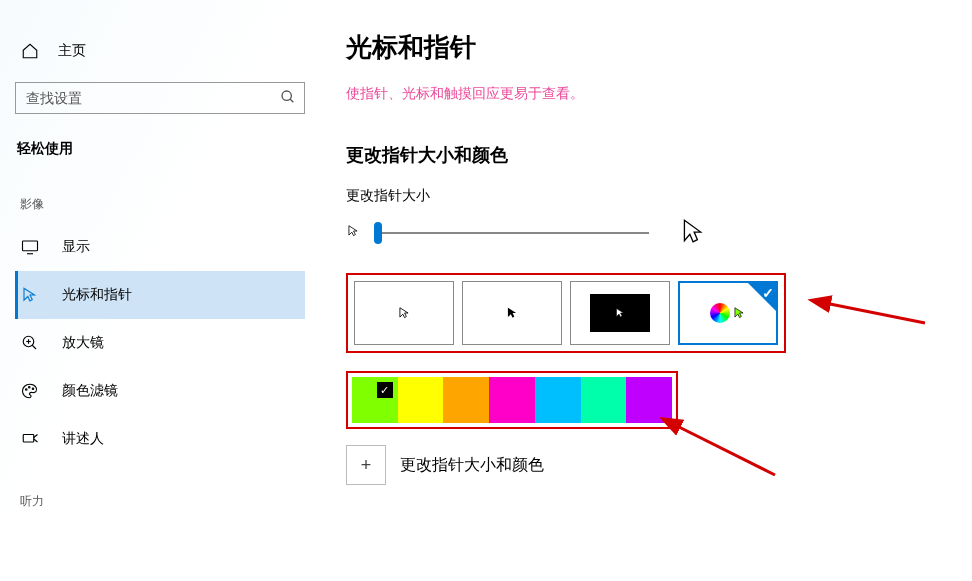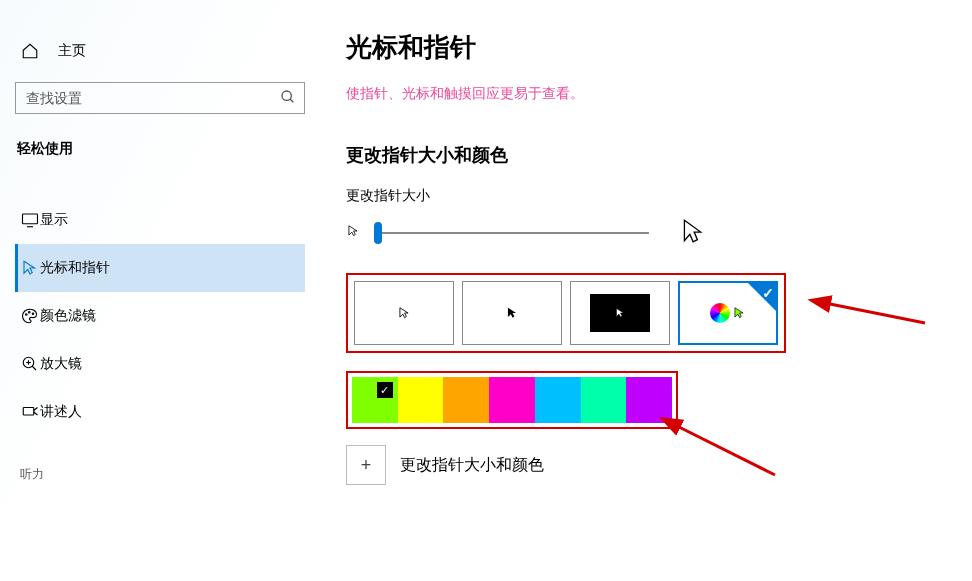--- a/index.html
+++ b/index.html
@@ -7,21 +7,21 @@
     .sidebar { width: 320px; padding: 42px 15px 0 15px; background: linear-gradient(to bottom right, #f7fbfd 0%, #ffffff 50%); }
     .home-row { display: flex; align-items: center; gap: 18px; margin-bottom: 22px; padding-left: 5px; cursor: pointer; }
     .home-row svg { width: 18px; height: 18px; }
     .home-label { font-size: 14px; color: #000; }
     .search-box { position: relative; width: 290px; height: 32px; border: 1px solid #999; margin-bottom: 26px; }
     .search-input { width: 100%; height: 100%; border: none; outline: none; padding: 0 32px 0 10px; font-size: 14px; background: transparent; }
     .search-input::placeholder { color: #555; }
     .search-icon { position: absolute; right: 8px; top: 6px; }
     .category-label { font-size: 14px; font-weight: 700; margin-bottom: 38px; padding-left: 2px; }
     .section-label { font-size: 12px; color: #555; margin-bottom: 10px; padding-left: 5px; }
-    .nav-item { display: flex; align-items: center; height: 48px; padding-left: 5px; cursor: pointer; font-size: 14px; }
+    .nav-item { display: flex; align-items: center; gap: 22px; height: 48px; padding-left: 5px; cursor: pointer; font-size: 14px; }
     .nav-item.active { background: #cfe3f6; border-left: 3px solid #0078d4; padding-left: 2px; }
     .nav-item.active .nav-icon svg { stroke: #0078d4; fill: none; }
     .nav-icon { width: 20px; display: flex; justify-content: center; }
     .section-gap { height: 30px; }
     .main { flex: 1; padding: 30px 0 0 26px; position: relative; }
     .page-title { font-size: 26px; font-weight: 600; margin-bottom: 20px; }
     .page-desc { font-size: 14px; color: #ec4899; margin-bottom: 40px; }
     .subheading { font-size: 18px; font-weight: 600; margin-bottom: 20px; }
     .label-small { font-size: 14px; margin-bottom: 10px; }
     .slider-row { display: flex; align-items: center; gap: 14px; margin-bottom: 22px; }
@@ -65,62 +65,63 @@
     <span class="search-icon">
       <svg width="16" height="16" viewBox="0 0 24 24" fill="none" stroke="#555" stroke-width="2">
           <circle cx="10" cy="10" r="7"></circle>
           <line x1="20" y1="20" x2="15" y2="15"></line>
         </svg>
     </span>
   </div>
 
   <div class="category-label">轻松使用</div>
 
+  <div class="section-label">影像</div>
 
   <div class="nav-item">
     <span class="nav-icon">
       <svg width="18" height="18" viewBox="0 0 24 24" fill="none" stroke="#000" stroke-width="1.5">
           <rect x="2" y="4" width="20" height="13" rx="1"></rect>
           <line x1="8" y1="21" x2="16" y2="21"></line>
         </svg>
     </span>
     <span>显示</span>
   </div>
 
   <div class="nav-item active">
     <span class="nav-icon">
       <svg width="18" height="18" viewBox="0 0 24 24" fill="none" stroke="#0078d4" stroke-width="1.5">
           <path d="M4 3 L4 19 L9 14 L12 20 L15 18 L12 12 L18 12 Z"></path>
         </svg>
     </span>
     <span>光标和指针</span>
+  </div>
+
+  <div class="nav-item">
+    <span class="nav-icon">
+      <svg width="18" height="18" viewBox="0 0 24 24" fill="none" stroke="#000" stroke-width="1.5">
+          <circle cx="10" cy="10" r="7"></circle>
+          <line x1="10" y1="7" x2="10" y2="13"></line>
+          <line x1="7" y1="10" x2="13" y2="10"></line>
+          <line x1="20" y1="20" x2="15" y2="15"></line>
+        </svg>
+    </span>
+    <span>放大镜</span>
   </div>
 
   <div class="nav-item">
     <span class="nav-icon">
       <svg width="18" height="18" viewBox="0 0 24 24" fill="none" stroke="#000" stroke-width="1.5">
           <path d="M12 3 C6 3 2 7 2 12 C2 17 6 21 11 21 C14 21 14 18 12 17 C10 16 12 13 15 14 C20 15 22 11 20 7 C18 4 15 3 12 3 Z"></path>
           <circle cx="7" cy="10" r="1"></circle>
           <circle cx="11" cy="7" r="1"></circle>
           <circle cx="16" cy="9" r="1"></circle>
         </svg>
     </span>
     <span>颜色滤镜</span>
-  </div>
-
-  <div class="nav-item">
-    <span class="nav-icon">
-      <svg width="18" height="18" viewBox="0 0 24 24" fill="none" stroke="#000" stroke-width="1.5">
-          <circle cx="10" cy="10" r="7"></circle>
-          <line x1="10" y1="7" x2="10" y2="13"></line>
-          <line x1="7" y1="10" x2="13" y2="10"></line>
-          <line x1="20" y1="20" x2="15" y2="15"></line>
-        </svg>
-    </span>
-    <span>放大镜</span>
   </div>
 
 
   <div class="nav-item">
     <span class="nav-icon">
       <svg width="18" height="18" viewBox="0 0 24 24" fill="none" stroke="#000" stroke-width="1.5">
           <rect x="3" y="6" width="14" height="10" rx="1"></rect>
           <path d="M17 10 L22 6 M17 12 L22 16"></path>
         </svg>
     </span>

